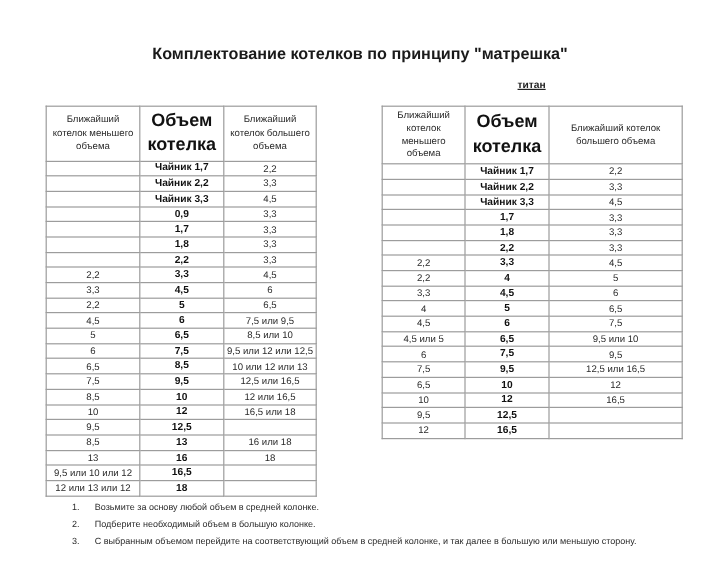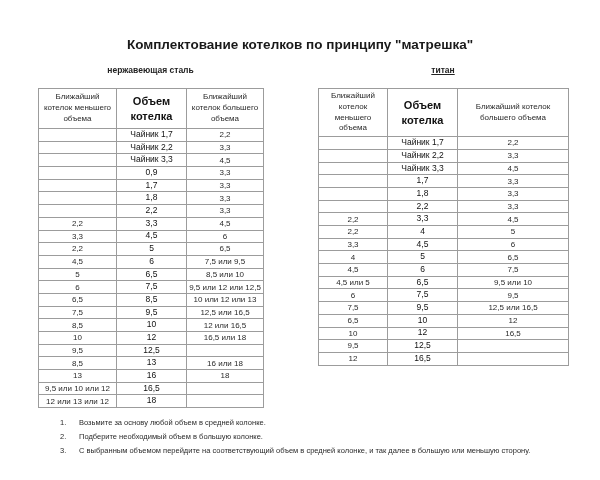--- a/index.html
+++ b/index.html
@@ -53,26 +53,26 @@
   }
   table.nest-table th {
     font-weight: normal;
     white-space: normal;
     line-height: 1.35;
     padding: 2px 4px;
     margin-top: 19px;
   }
   table.nest-table th.mid {
     font-weight: bold;
-    font-size: 11px;
+    font-size: 15px;
     color: #111;
     text-align: center;
   }
   table.nest-table td.mid {
-    font-weight: normal;
+    font-weight: bold;
     font-size: 8.5px;
     color: #111;
   }
   #steel-table thead tr { height: 40px; }
   #titanium-table thead tr { height: 47px; }
   .notes {
     position: absolute;
     left: 60px;
     top: 418px;
     width: 525px;
@@ -83,21 +83,20 @@
   .note-num { width: 19px; flex: 0 0 19px; }
   .note-text { flex: 1; }
 </style>
 </head>
 <body>
 
 <div class="page">
 
   <div class="title">Комплектование котелков по принципу "матрешка"</div>
 
-  <div class="tbl-label" style="left:38px; width:225px;">нержавеющая сталь</div>
 
   <div class="tbl-label" style="left:318px; width:250px;text-decoration:underline;">титан</div>
 
   <table class="nest-table" id="steel-table" style="left:38px; width:225px;">
     <colgroup>
       <col style="width:78px">
         <col style="width:70px">
         <col style="width:77px">
     </colgroup>
     <thead>

